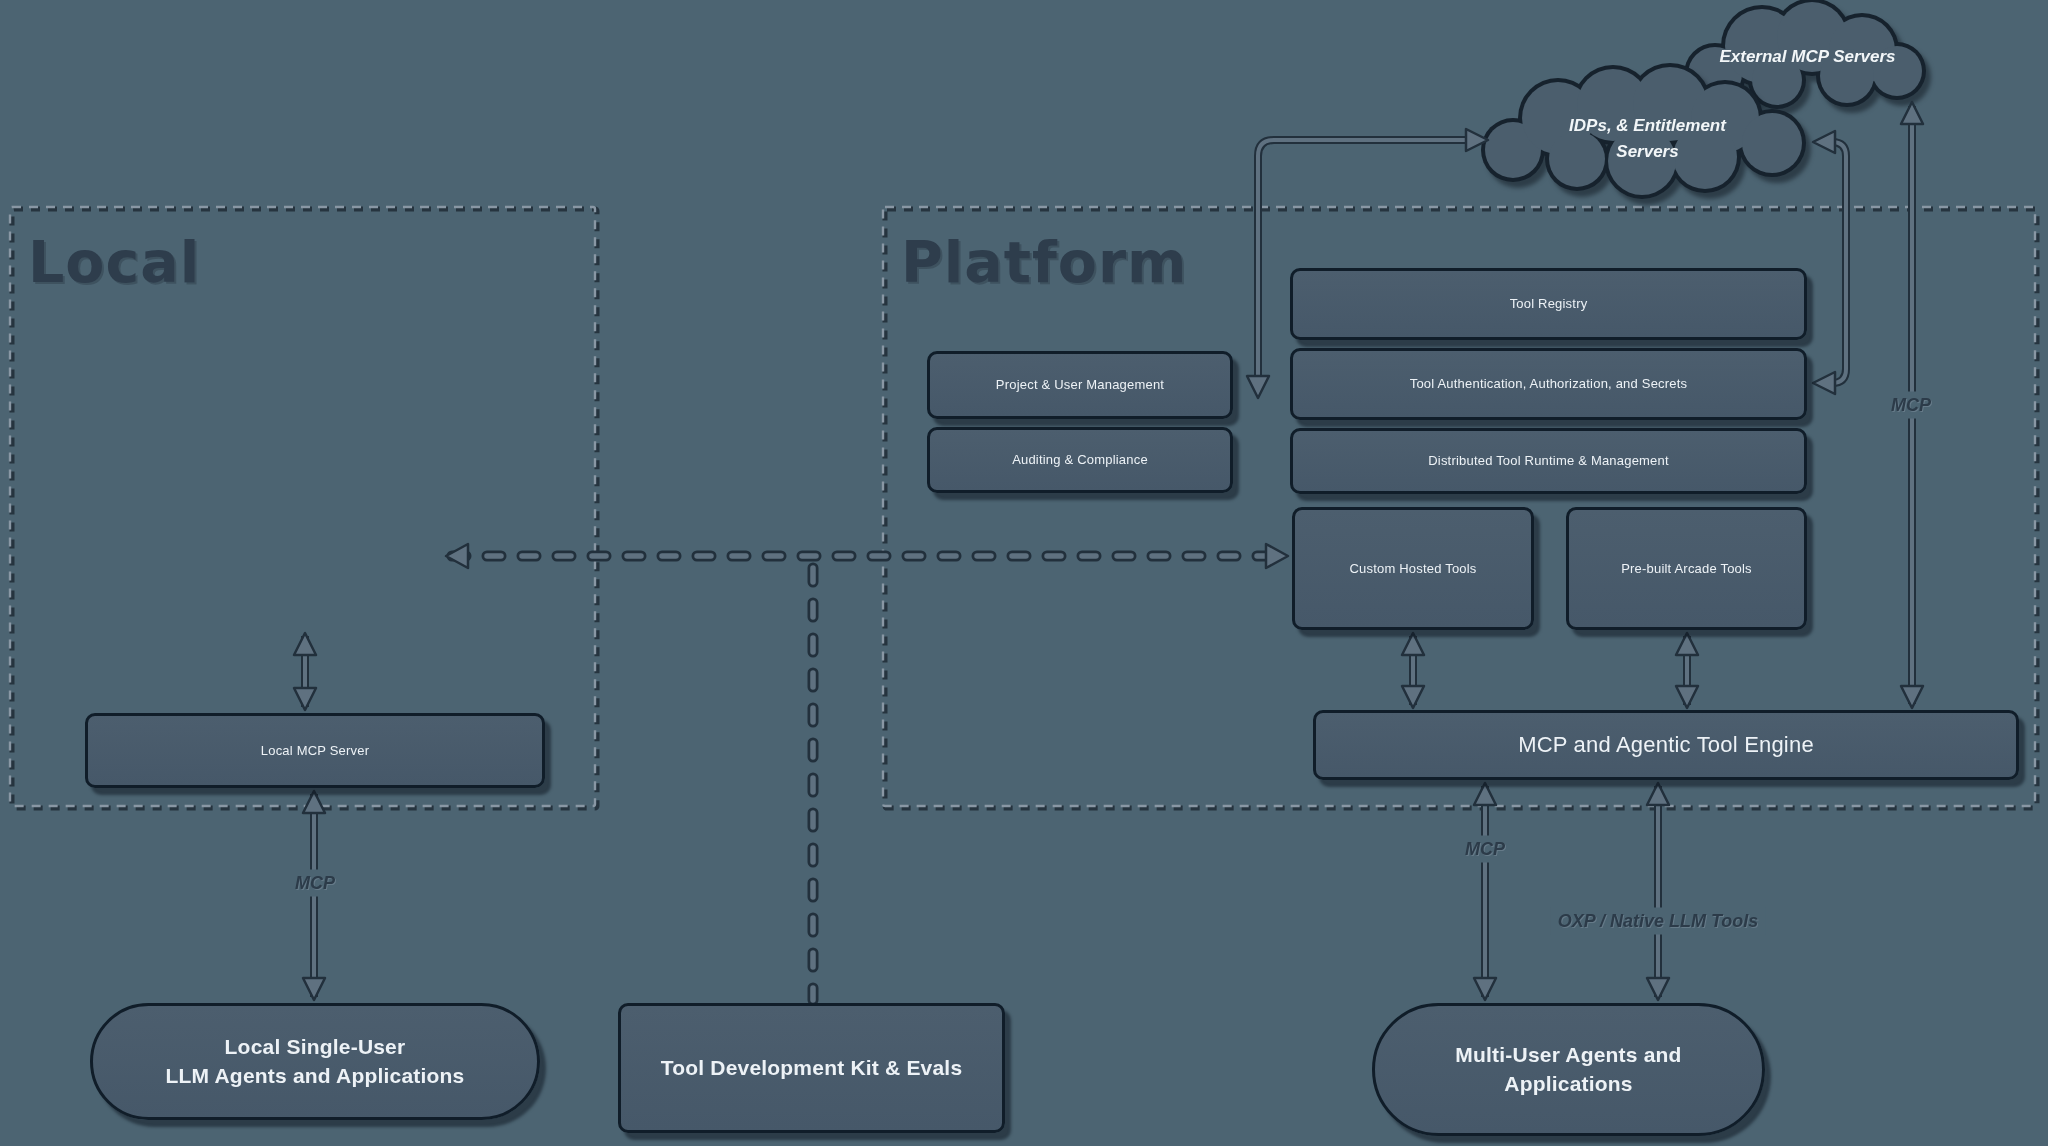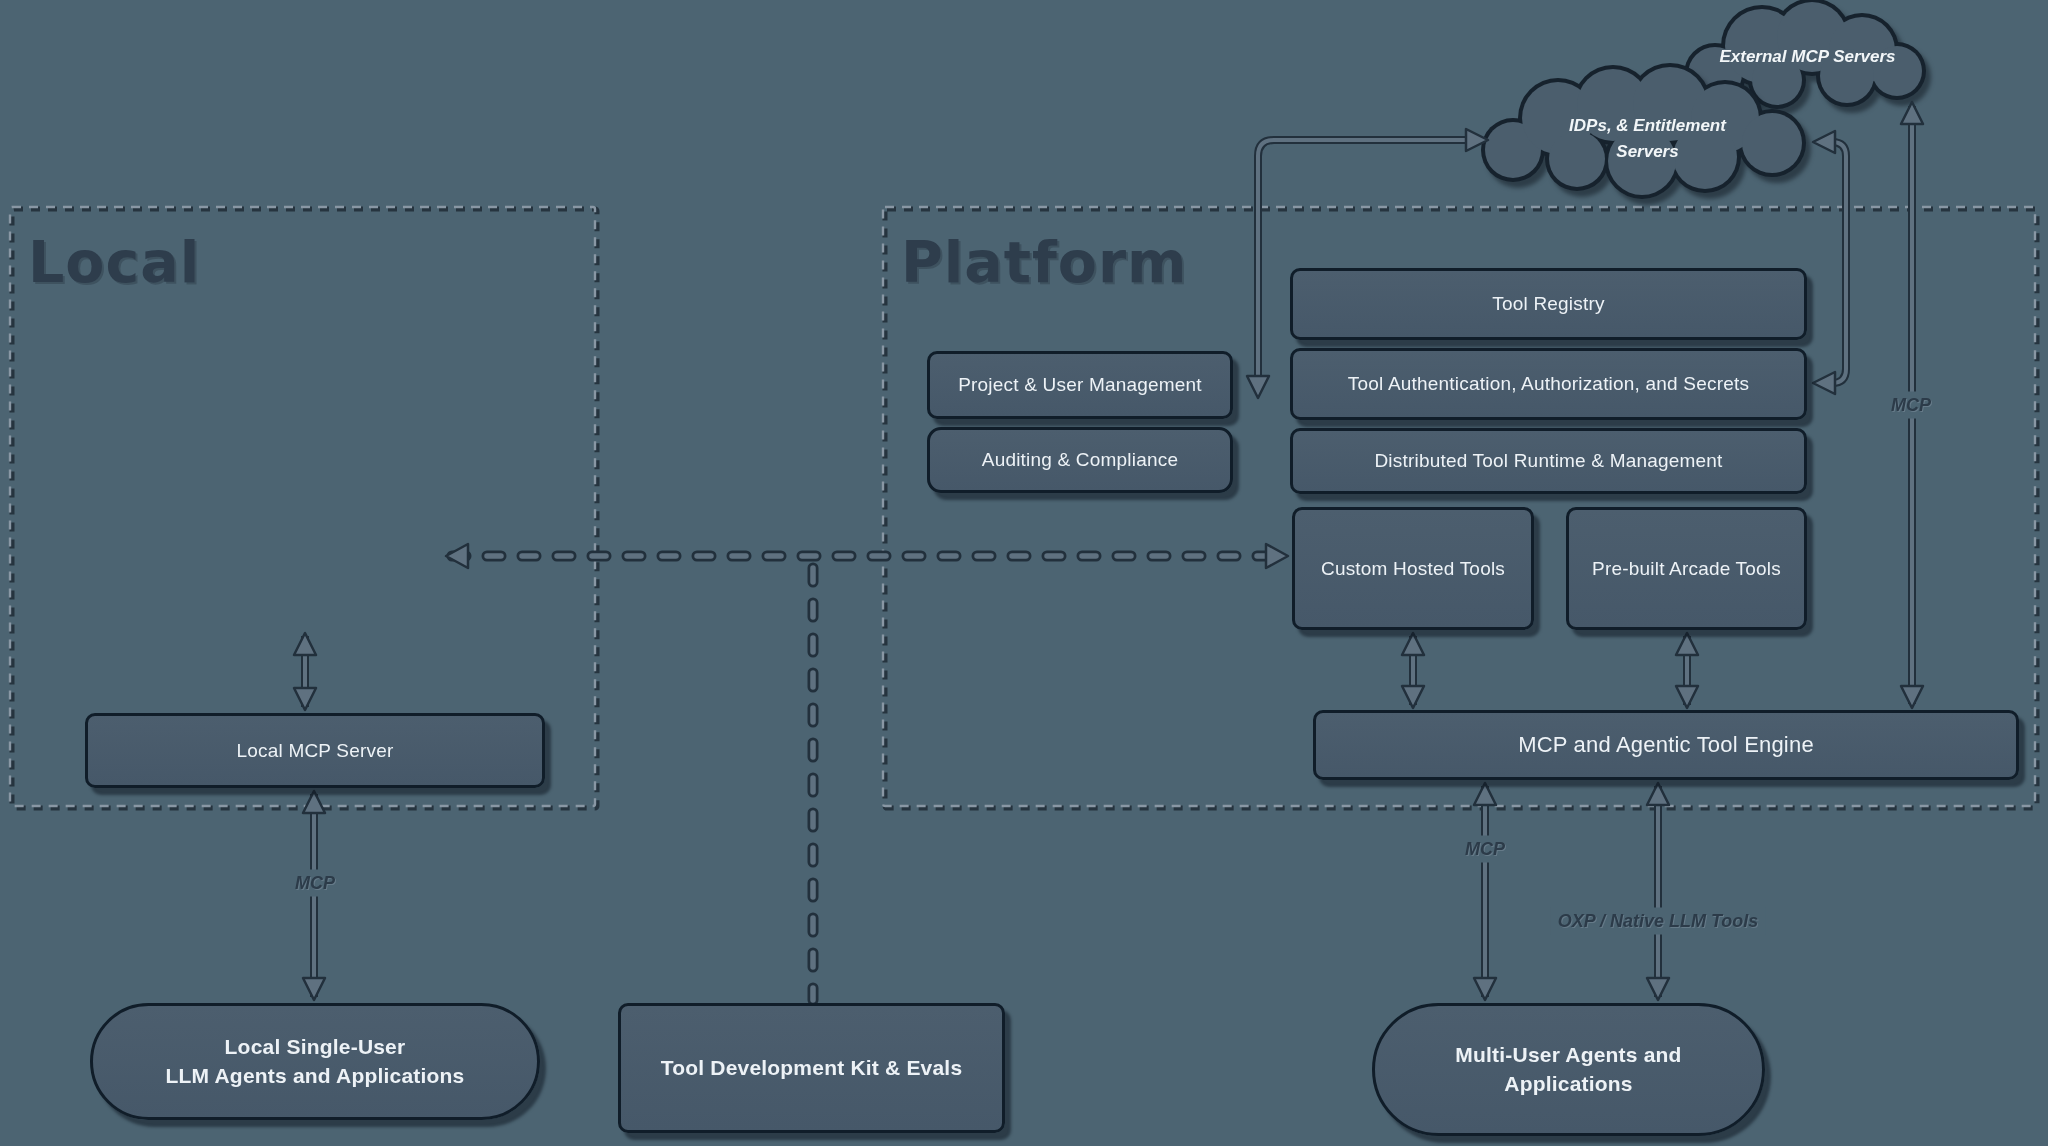--- a/index.html
+++ b/index.html
@@ -17,37 +17,37 @@
     font-weight:bold;font-size:57px;color:#2e3d4c;letter-spacing:1px;
     text-shadow:2px 2px 0 rgba(18,28,38,0.25);
     margin-top:16px;
   }
   #title-local{left:28px;top:213px;}
   #title-platform{left:901px;top:213px;}
 
   
   .node{
     position:absolute;display:flex;align-items:center;justify-content:center;
-    text-align:center;color:#edf2f6;font-size:19px;letter-spacing:.2px;
+    text-align:center;color:#edf2f6;font-size:13px;letter-spacing:.2px;
     background:linear-gradient(180deg,#4c5e6e 0%,#465869 100%);
     border:3px solid #101d29;border-radius:10px;
     box-shadow:6px 7px 3px rgba(12,20,29,0.5);
     box-sizing:border-box;padding:4px 10px;line-height:1.35;
   }
   .node.bold{font-weight:bold;font-size:21px;}
   .stadium{border-radius:70px;}
   .engine{font-size:22px;}
 
   
   #custom-local-tools{left:170px;top:507px;width:270px;height:123px;}
   #local-mcp-server  {left:85px; top:713px;width:460px;height:75px;}
   #tool-registry     {left:1290px;top:268px;width:517px;height:72px;}
   #project-user      {left:927px;top:351px;width:306px;height:68px;}
   #tool-auth         {left:1290px;top:348px;width:517px;height:72px;}
-  #auditing          {left:927px;top:427px;width:306px;height:66px;border-radius:14px;}
+  #auditing          {left:927px;top:427px;width:306px;height:66px;}
   #distributed       {left:1290px;top:428px;width:517px;height:66px;}
   #custom-hosted     {left:1292px;top:507px;width:242px;height:123px;}
   #prebuilt          {left:1566px;top:507px;width:241px;height:123px;}
   #engine            {left:1290px;top:710px;width:706px;height:70px;margin-left:23px;}
   #stadium-local     {left:90px;  top:1003px;width:450px;height:117px;}
   #tdk               {left:618px; top:1003px;width:387px;height:130px;}
   #stadium-multi     {left:1372px;top:1003px;width:393px;height:133px;}
 
   
   .cloud-label{

